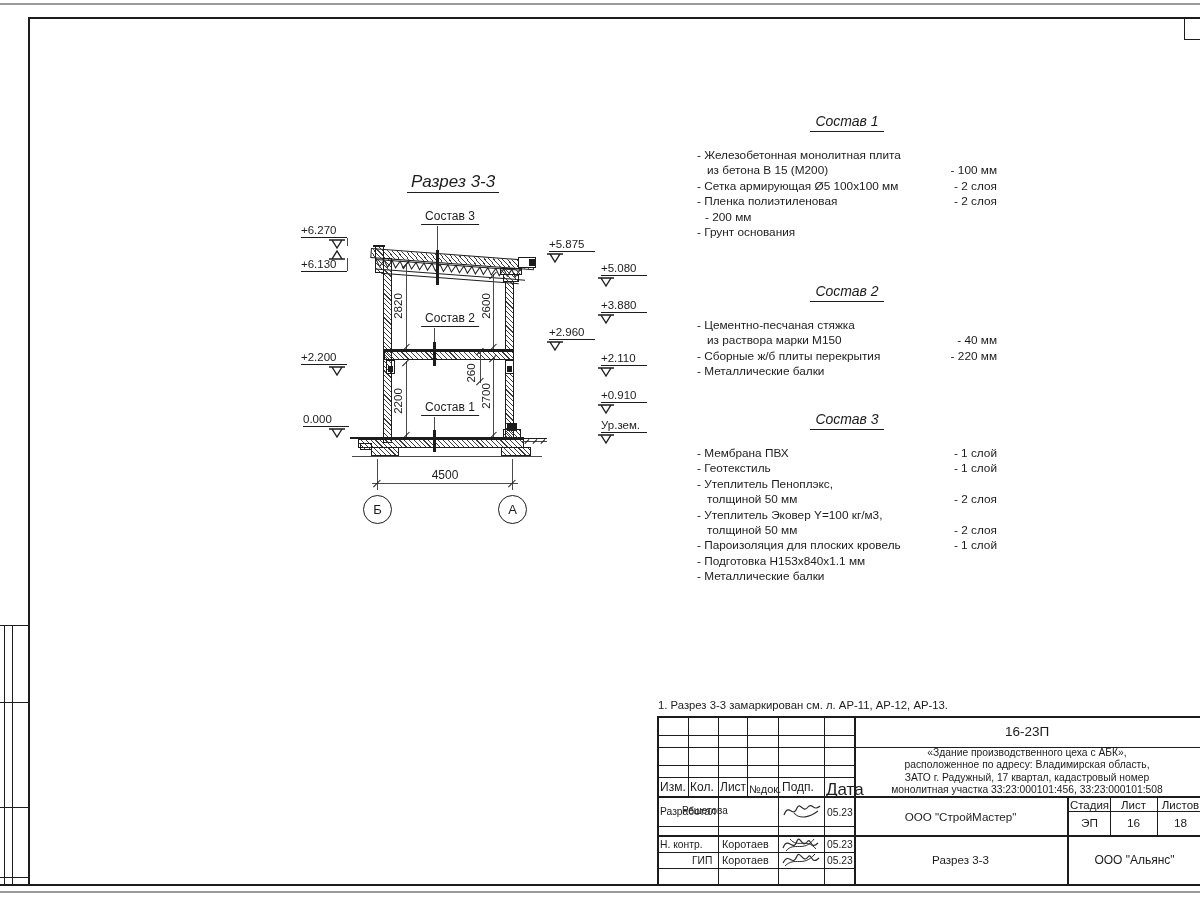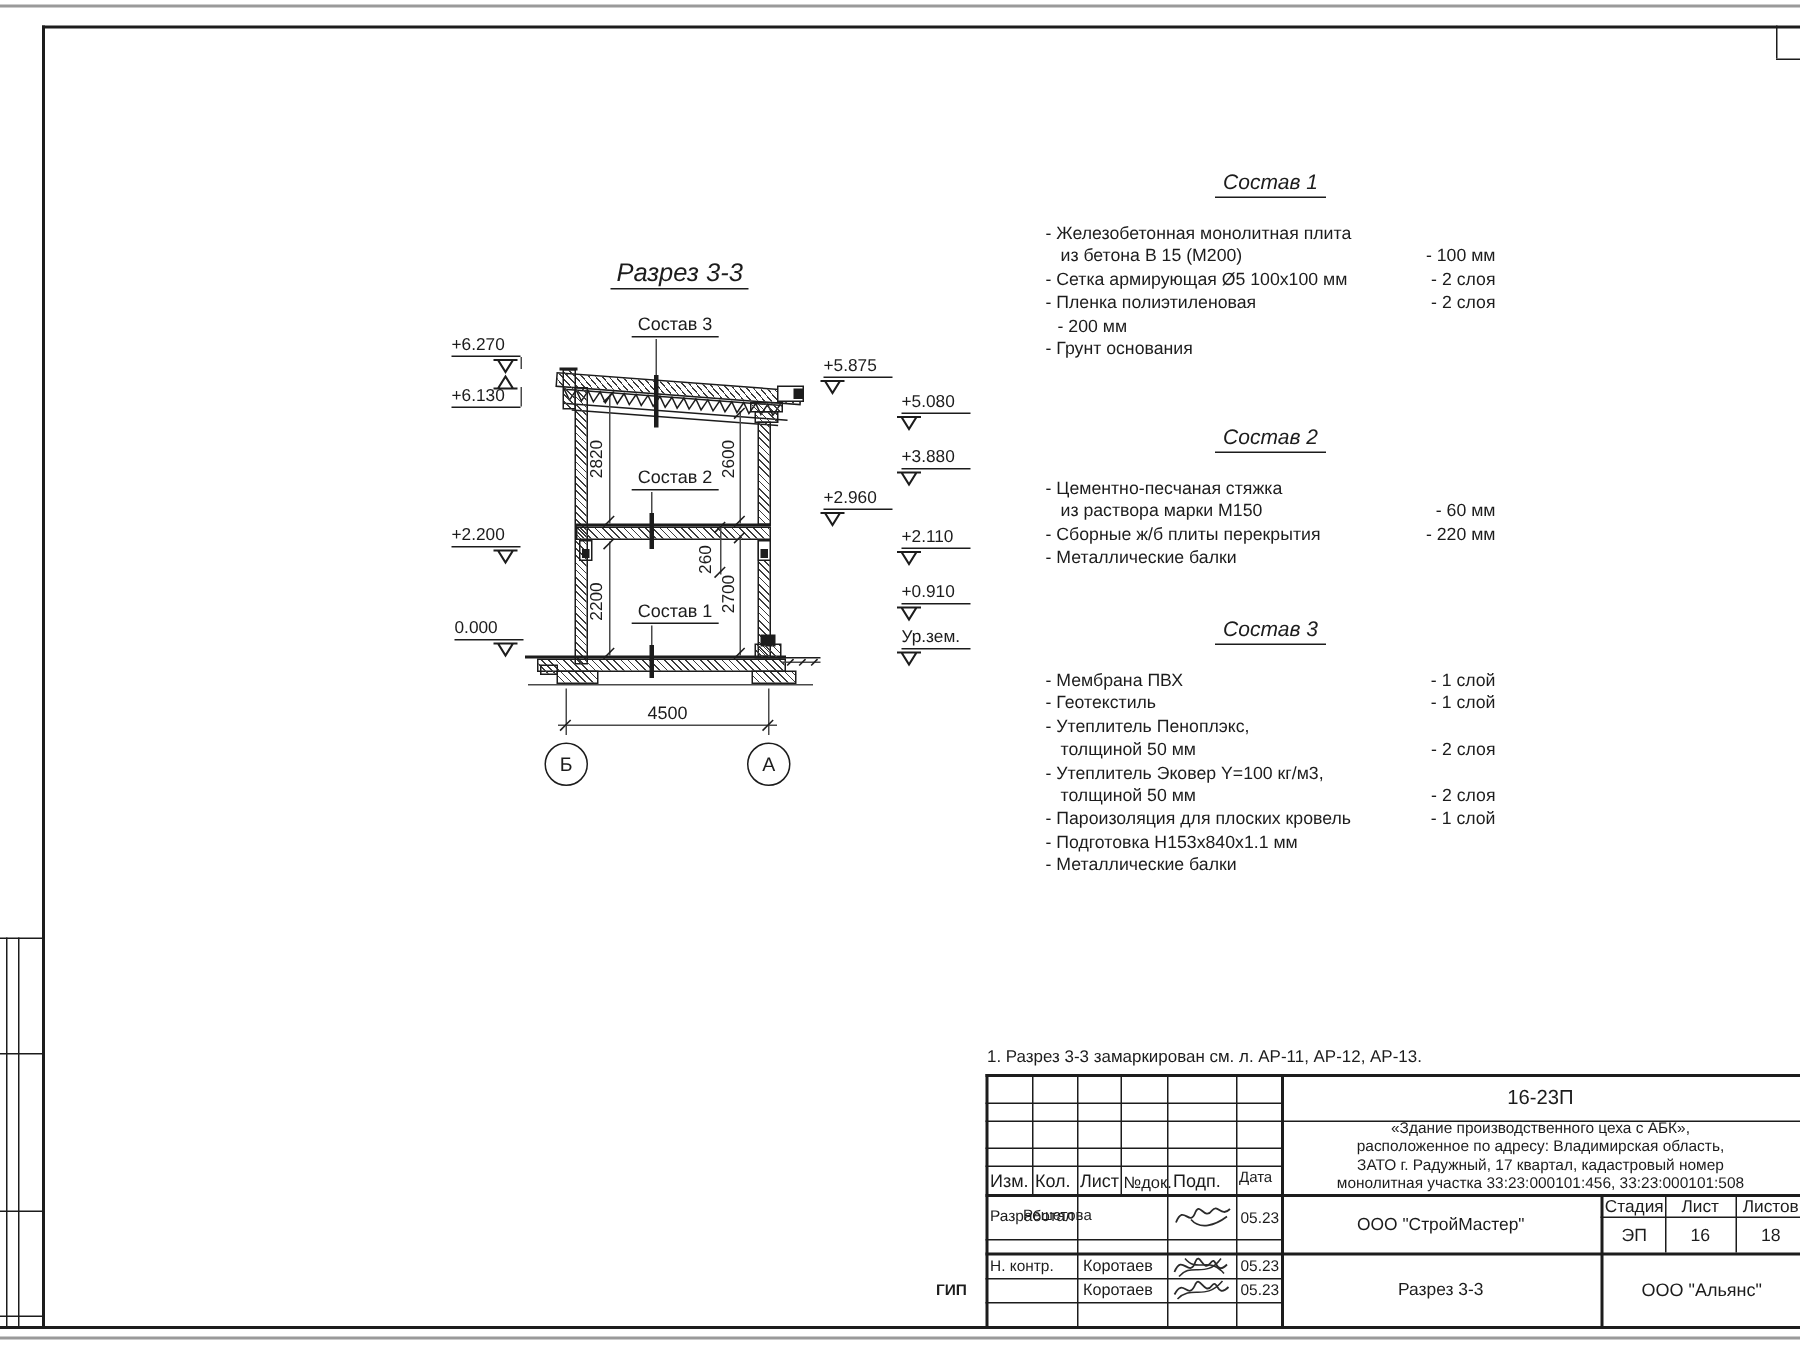--- a/index.html
+++ b/index.html
@@ -230,21 +230,21 @@
   </div>
 
   <div class="complist" style="left:697px;top:283px;">
     <div class="comp-h it"><span>Состав 2</span></div>
     <div style="height:19px;"></div>
     <div class="ci">
         <div class="ci-l">
           <span>- Цементно-песчаная стяжка</span>
           <span class="ind">из раствора марки М150</span>
         </div>
-        <div class="ci-v">- 60 мм</div>
+        <div class="ci-v">- 40 мм</div>
       </div>
     <div class="ci">
         <div class="ci-l">
           <span>- Сборные ж/б плиты перекрытия</span>
         </div>
         <div class="ci-v">- 220 мм</div>
       </div>
     <div class="ci">
         <div class="ci-l">
           <span>- Металлические балки</span>
@@ -334,39 +334,39 @@
       <div>ЗАТО г. Радужный, 17 квартал, кадастровый номер</div>
       <div>монолитная участка 33:23:000101:456, 33:23:000101:508</div>
     </div>
   </div>
 
   <div class="tb-t" style="left:660px;top:780px;font-size:12px;">Изм.</div>
   <div class="tb-t" style="left:690px;top:780px;font-size:12px;">Кол.</div>
   <div class="tb-t" style="left:720px;top:780px;font-size:12px;">Лист</div>
   <div class="tb-t" style="left:749px;top:783px;font-size:11px;">№док.</div>
   <div class="tb-t" style="left:782px;top:780px;font-size:12px;">Подп.</div>
-  <div class="tb-t" style="left:826px;top:780px;font-size:10px;">Дата</div>
+  <div class="tb-t" style="left:826px;top:780px;font-size:17px;">Дата</div>
 
   <div class="tb-t" style="left:660px;top:806px;font-size:10.3px;">Разработал</div>
   <div class="tb-t" style="left:682px;top:805px;font-size:10px;">Решетова</div>
   <div class="tb-t" style="left:827px;top:807px;font-size:10.3px;">05.23</div>
   <svg style="left:782px;top:799px;" width="40" height="25" viewBox="0 0 40 25">
     <path d="M2 16 C7 3, 11 20, 15 9 C18 2, 21 15, 26 8 C30 3, 32 13, 38 7" fill="none" stroke="#2b2b2b" stroke-width="1.2"></path>
     <path d="M12 14 C18 21, 28 18, 36 12" fill="none" stroke="#2b2b2b" stroke-width="1.1"></path>
   </svg>
 
   <div class="tb-t" style="left:660px;top:839px;font-size:10.3px;">Н. контр.</div>
   <div class="tb-t" style="left:722px;top:838px;font-size:10.8px;">Коротаев</div>
   <div class="tb-t" style="left:827px;top:839px;font-size:10.3px;">05.23</div>
   <svg style="left:780px;top:833px;" width="44" height="22" viewBox="0 0 44 22">
     <path d="M3 15 C8 2, 13 20, 17 8 C20 1, 22 16, 27 9 C31 3, 30 18, 38 10" fill="none" stroke="#2b2b2b" stroke-width="1.2"></path>
     <path d="M6 18 C14 8, 24 20, 34 6 M10 6 C18 16, 26 4, 36 16" fill="none" stroke="#2b2b2b" stroke-width="1"></path>
   </svg>
 
-  <div class="tb-t" style="left:624px;top:855px;font-size:10.3px;font-weight:bold;">ГИП</div>
+  <div class="tb-t" style="left:692px;top:855px;font-size:10.3px;">ГИП</div>
   <div class="tb-t" style="left:722px;top:854px;font-size:10.8px;">Коротаев</div>
   <div class="tb-t" style="left:827px;top:855px;font-size:10.3px;">05.23</div>
   <svg style="left:780px;top:849px;" width="44" height="22" viewBox="0 0 44 22">
     <path d="M3 14 C9 2, 12 19, 17 7 C20 1, 23 15, 28 8 C32 3, 31 17, 39 9" fill="none" stroke="#2b2b2b" stroke-width="1.2"></path>
     <path d="M5 17 C15 7, 23 19, 35 5" fill="none" stroke="#2b2b2b" stroke-width="1"></path>
   </svg>
 
   <div class="cellc" style="left:856px;top:798px;width:209px;height:36px;font-size:11.6px;">ООО "СтройМастер"</div>
   <div class="cellc" style="left:856px;top:837px;width:209px;height:45px;font-size:11.6px;">Разрез 3-3</div>
   <div class="cellc" style="left:1069px;top:798px;width:41px;height:13px;font-size:11.5px;">Стадия</div>

